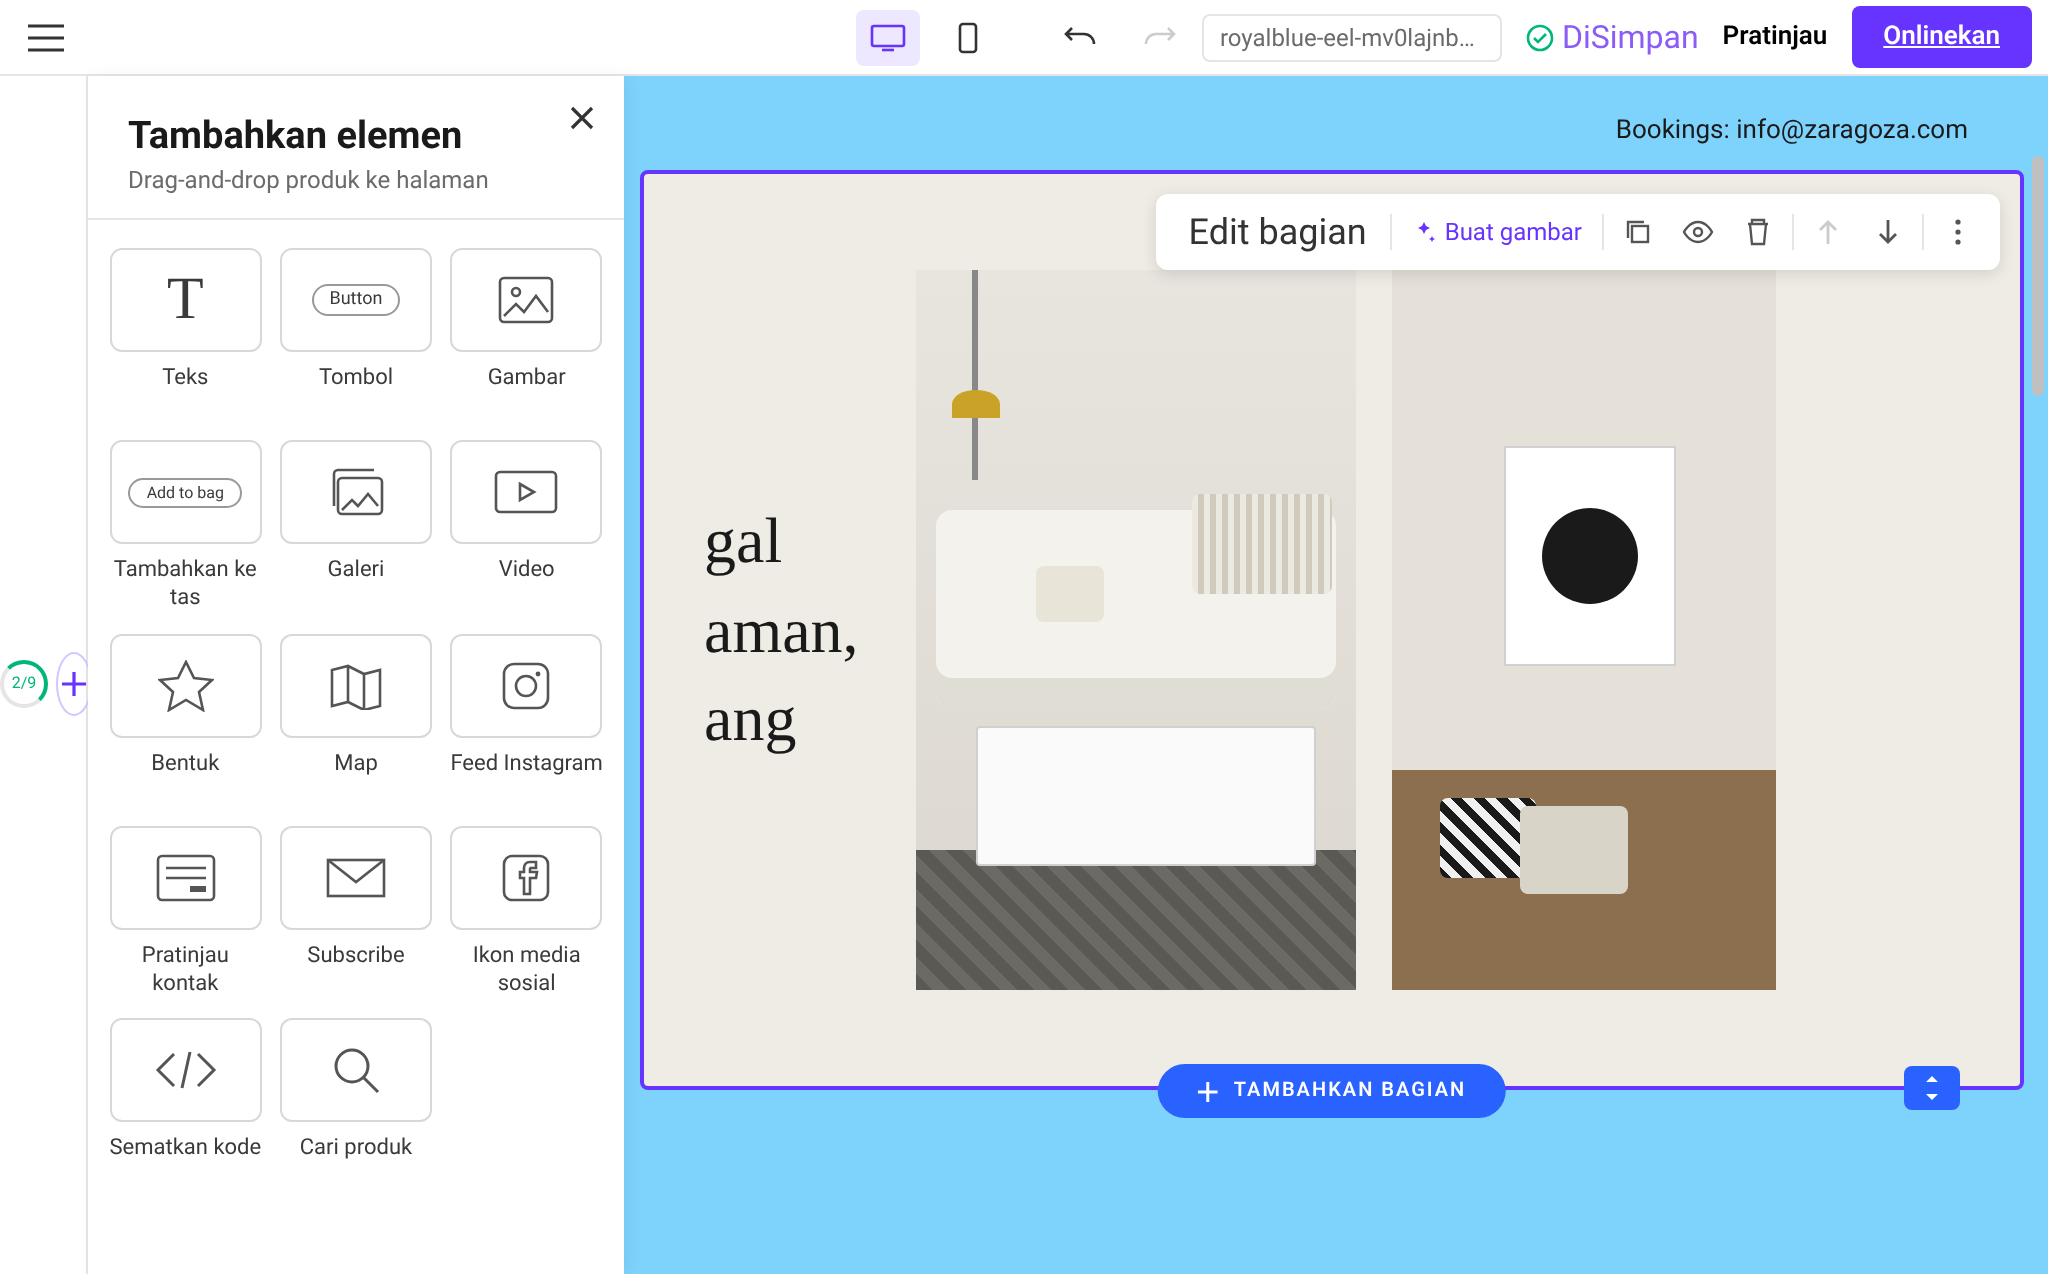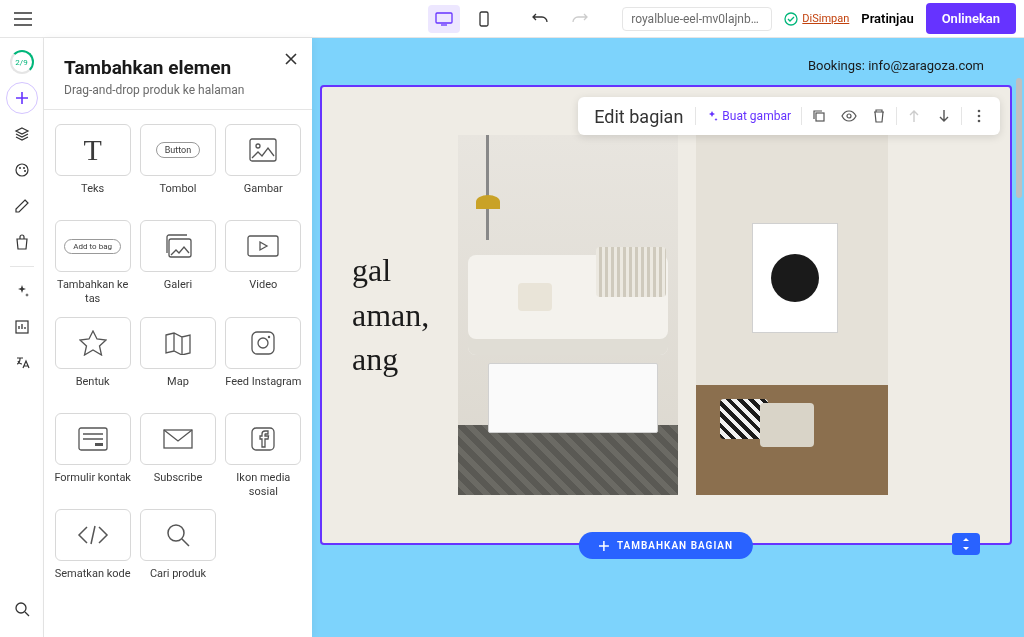--- a/index.html
+++ b/index.html
@@ -6,26 +6,26 @@
 body { width: 1024px; height: 637px; overflow: hidden; background: #fff; position: relative; }
 
 
 .topbar { height: 38px; border-bottom: 1px solid #e5e5e5; display: flex; align-items: center; padding: 0 8px; position: relative; }
 .hamburger { padding: 6px; cursor: pointer; }
 .topbar-center { position: absolute; left: 50%; transform: translateX(-50%); display: flex; align-items: center; gap: 8px; }
 .device-btn { width: 32px; height: 28px; display: flex; align-items: center; justify-content: center; border-radius: 4px; cursor: pointer; }
 .device-btn.active { background: #ede7ff; }
 .topbar-right { margin-left: auto; display: flex; align-items: center; gap: 12px; }
 .url-box { color: #6b6b6b; font-size: 12px; padding: 4px 8px; border: 1px solid #e5e5e5; border-radius: 4px; width: 150px; overflow: hidden; white-space: nowrap; text-overflow: ellipsis; }
-.saved-status { display: flex; align-items: center; gap: 4px; color: #c2410c; font-size: 11px; text-decoration: underline; }
+.saved-status { display: flex; align-items: center; gap: 4px; color: #8b5cf6; font-size: 16px; }
 .preview-link { font-size: 13px; font-weight: 600; color: #000; cursor: pointer; }
-.publish-btn { background: #6633ff; color: #fff; border: none; padding: 8px 16px; border-radius: 4px; font-size: 13px; font-weight: 600; cursor: pointer; }
-
-
-.leftrail { position: absolute; left: 0; top: 38px; bottom: 0; width: 44px; border-right: 1px solid #e5e5e5; display: flex; flex-direction: column; align-items: center; padding-top: 8px; gap: 4px; }
+.publish-btn { background: #6633ff; color: #fff; border: none; padding: 8px 16px; border-radius: 4px; font-size: 13px; font-weight: 600; cursor: pointer; text-decoration: underline; }
+
+
+.leftrail { position: absolute; left: 0; top: 38px; bottom: 0; width: 44px; border-right: 1px solid #e5e5e5; display: flex; flex-direction: row; align-items: center; padding-top: 8px; gap: 4px; }
 .rail-item { width: 32px; height: 32px; display: flex; align-items: center; justify-content: center; border-radius: 50%; cursor: pointer; color: #333; }
 .rail-item.active { border: 1px solid #d4c5ff; color: #6633ff; }
 .rail-progress { width: 24px; height: 24px; border-radius: 50%; border: 2px solid #e5e5e5; border-top-color: #00b67a; border-right-color: #00b67a; font-size: 8px; display: flex; align-items: center; justify-content: center; color: #00b67a; }
 .rail-divider { width: 24px; height: 1px; background: #e5e5e5; margin: 4px 0; }
 .rail-bottom { margin-top: auto; margin-bottom: 12px; }
 
 
 .panel { position: absolute; left: 44px; top: 38px; bottom: 0; width: 268px; background: #fff; z-index: 10; display: flex; flex-direction: column; box-shadow: 2px 0 8px rgba(0,0,0,0.05); }
 .panel-header { padding: 18px 20px 12px; position: relative; }
 .panel-title { font-size: 19px; font-weight: 700; color: #1a1a1a; }
@@ -367,21 +367,21 @@
           <div class="element-label">Feed Instagram</div>
         </div>
         <div class="element-card">
           <div class="element-box">
             <svg width="30" height="24" viewBox="0 0 30 24">
               <rect x="1" y="1" width="28" height="22" rx="2" fill="none" stroke="#555" stroke-width="1.3"></rect>
               <path d="M5 7h20M5 12h20" stroke="#555" stroke-width="1.3"></path>
               <rect x="17" y="16" width="8" height="3" fill="#555"></rect>
             </svg>
           </div>
-          <div class="element-label">Formulir kontak</div>
+          <div class="element-label">Pratinjau kontak</div>
         </div>
         <div class="element-card">
           <div class="element-box">
             <svg width="30" height="20" viewBox="0 0 30 20">
               <rect x="1" y="1" width="28" height="18" fill="none" stroke="#555" stroke-width="1.3"></rect>
               <path d="M1 1l14 11L29 1" fill="none" stroke="#555" stroke-width="1.3"></path>
             </svg>
           </div>
           <div class="element-label">Subscribe</div>
         </div>

